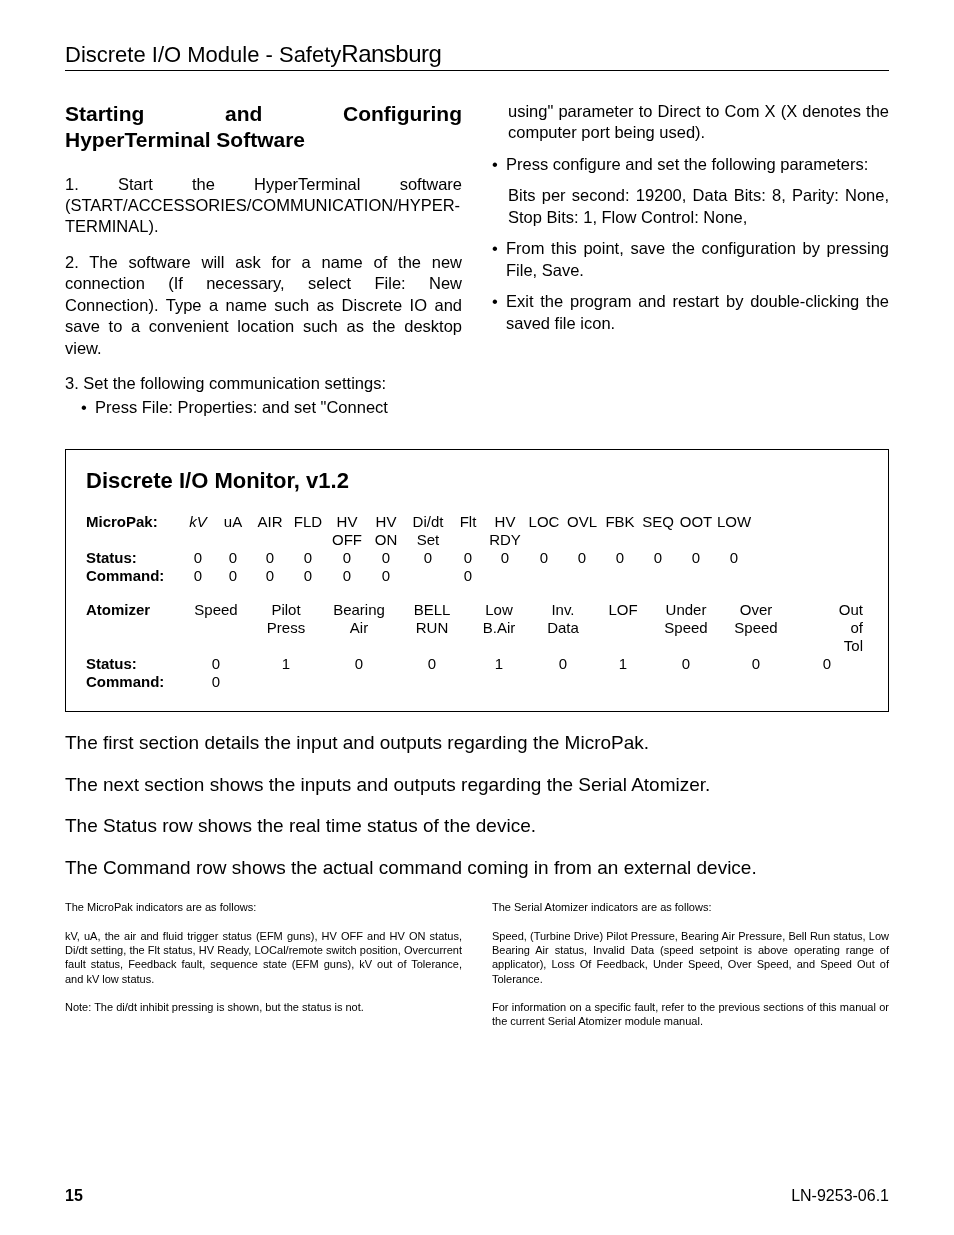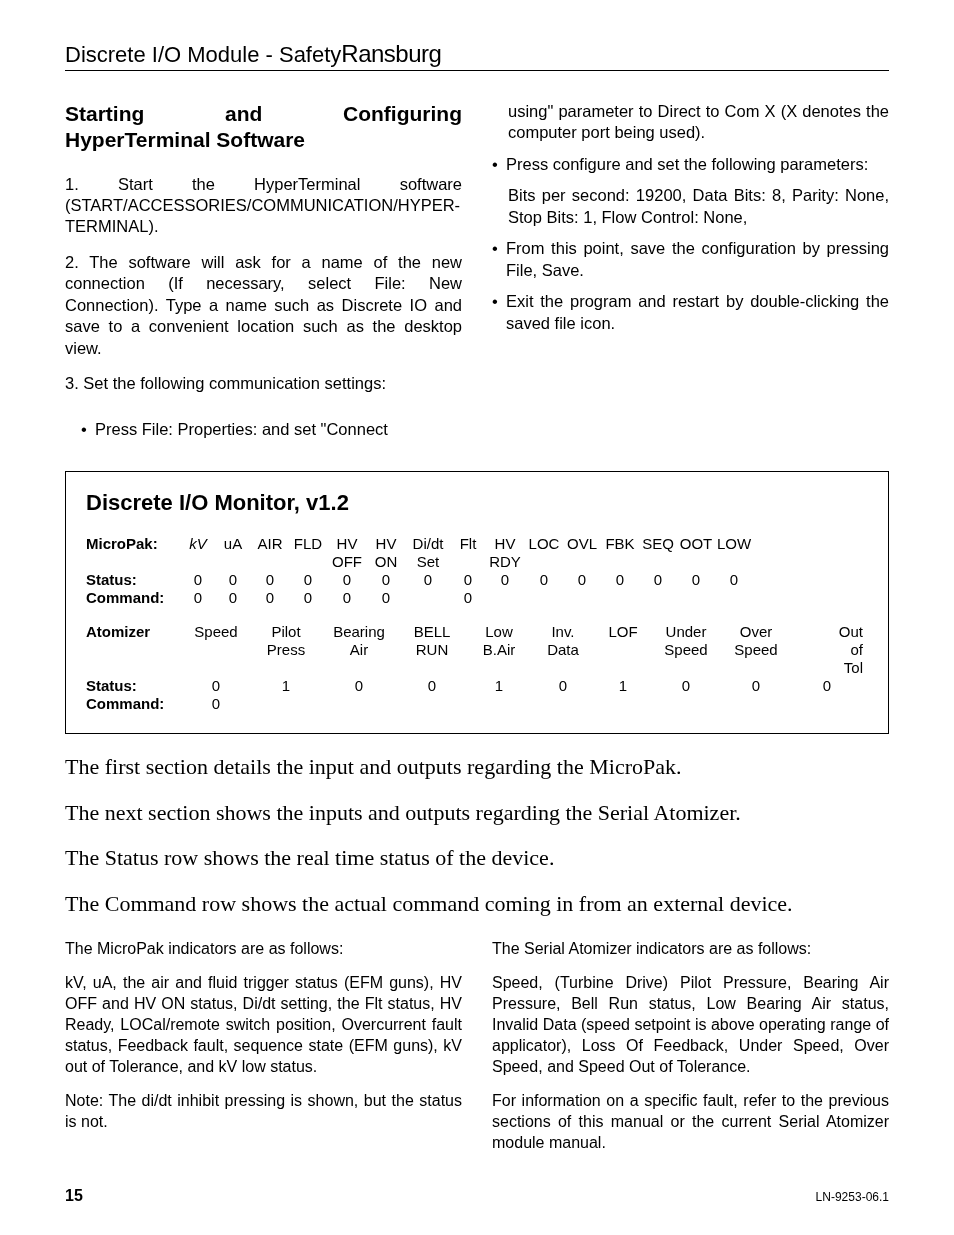--- a/index.html
+++ b/index.html
@@ -78,59 +78,58 @@
   .mono-lab { width: 95px; font-weight:700; }
   .mono-cells { display:flex; flex:1; }
   .cell { text-align:center; }
   
   .mp .cell { width: 42px; }
   .mp-header { margin-top: 19px; }
   
   .at .cell { width: 70px; }
   .at-hdr { margin-top: 16px; }
   .body-p {
-    font-size: 22px;
+    font-size: 19px;
     line-height: 1.35;
     margin: 0 0 16px 0;
-    font-family: Liberation Serif, serif;
   }
   .bottom-two-col {
     display:flex;
     gap:30px;
     margin-top: 20px;
   }
-  .bcol { flex:1; font-size:16px; line-height:1.3; text-align: justify; }
+  .bcol { flex:1; font-size:11px; line-height:1.3; text-align: justify; }
   .footer {
     position: absolute;
     bottom: 30px;
     left: 65px;
     right: 65px;
     display:flex;
     justify-content: space-between;
     align-items: baseline;
   }
   .page-num { font-weight:700; font-size:16px; }
-  .doc-id { font-size:12px;text-align:right; }
+  .doc-id { font-size:16px;text-align:right; }
 </style>
 </head>
 <body>
 
 <div class="page">
 
   <div class="top-row">
     <div class="doc-header">Discrete I/O Module - Safety</div>
     <div class="brand">Ransburg</div>
   </div>
 
   <div class="two-col">
     <div class="col col-left">
       <h2 class="section-title">Starting and Configuring HyperTerminal Software</h2>
       <p class="p">1.  Start the HyperTerminal software (START/ACCESSORIES/COMMUNICATION/HYPER-TERMINAL).</p>
       <p class="p">2.  The software will ask for a name of the new connection (If necessary, select File: New Connection).  Type a name such as Discrete IO and save to a convenient location such as the desktop view.</p>
-      <p class="p" style="margin-bottom:25px">3.  Set the following communication settings:</p>
+      <p class="p" style="margin-bottom:3px">3.  Set the following communication settings:</p>
       <div class="bullet-block">
         <div class="bullet-row">
           <div class="dot">•</div>
           <div class="txt">Press File: Properties: and set "Connect</div>
         </div>
       </div>
     </div>
 
     <div class="col col-right">
       <div class="indent-block">using" parameter to Direct to Com X (X denotes the computer port being used).</div>

